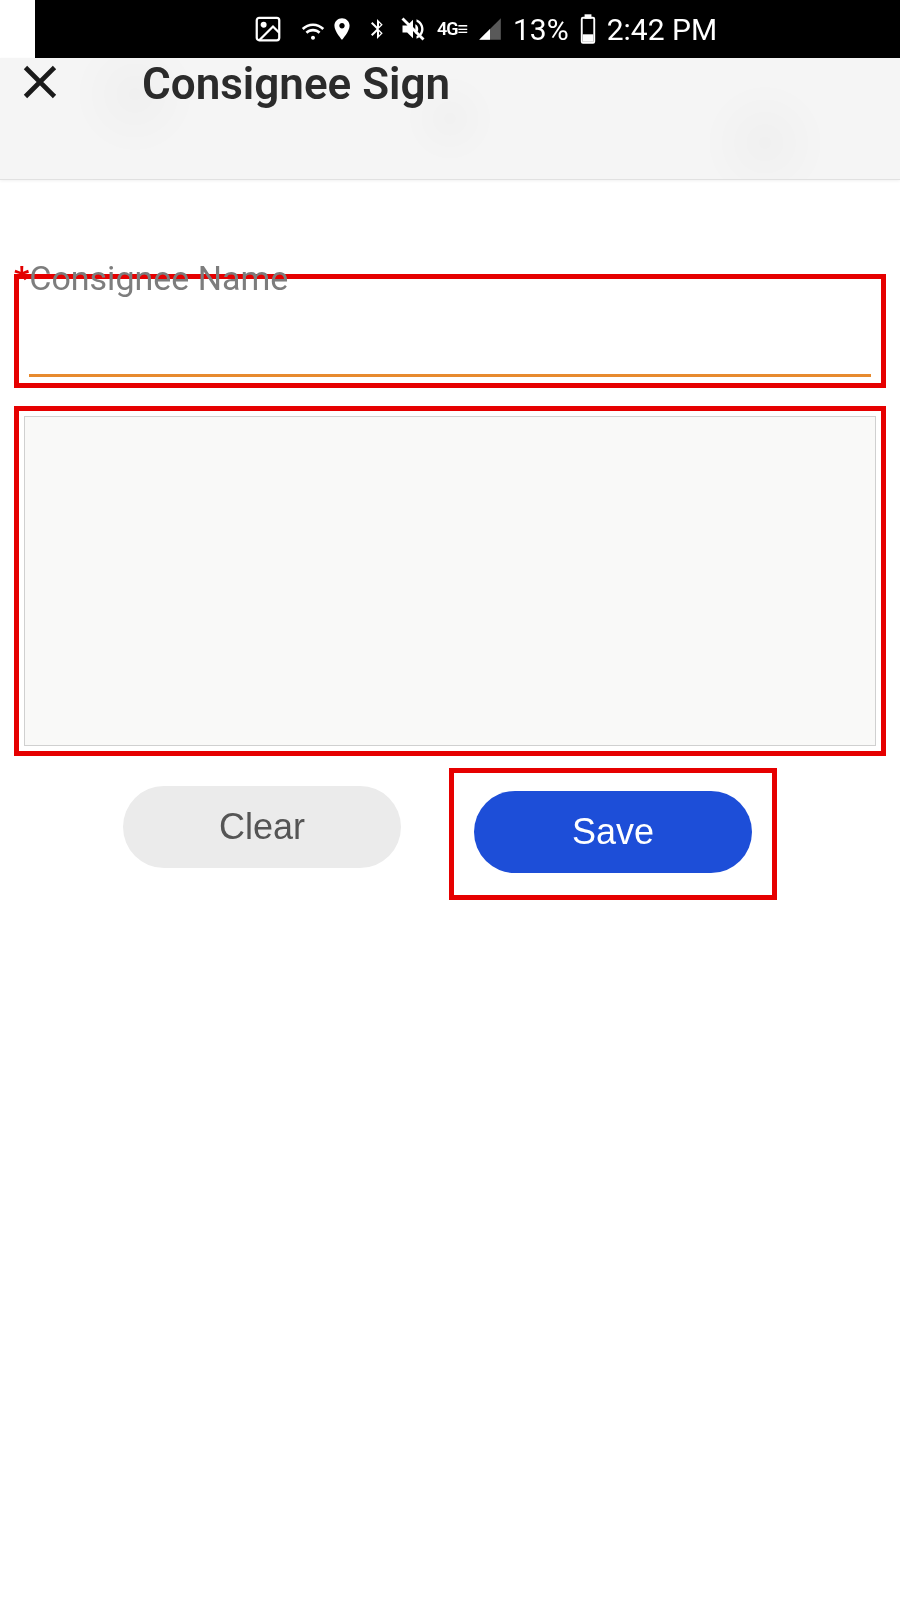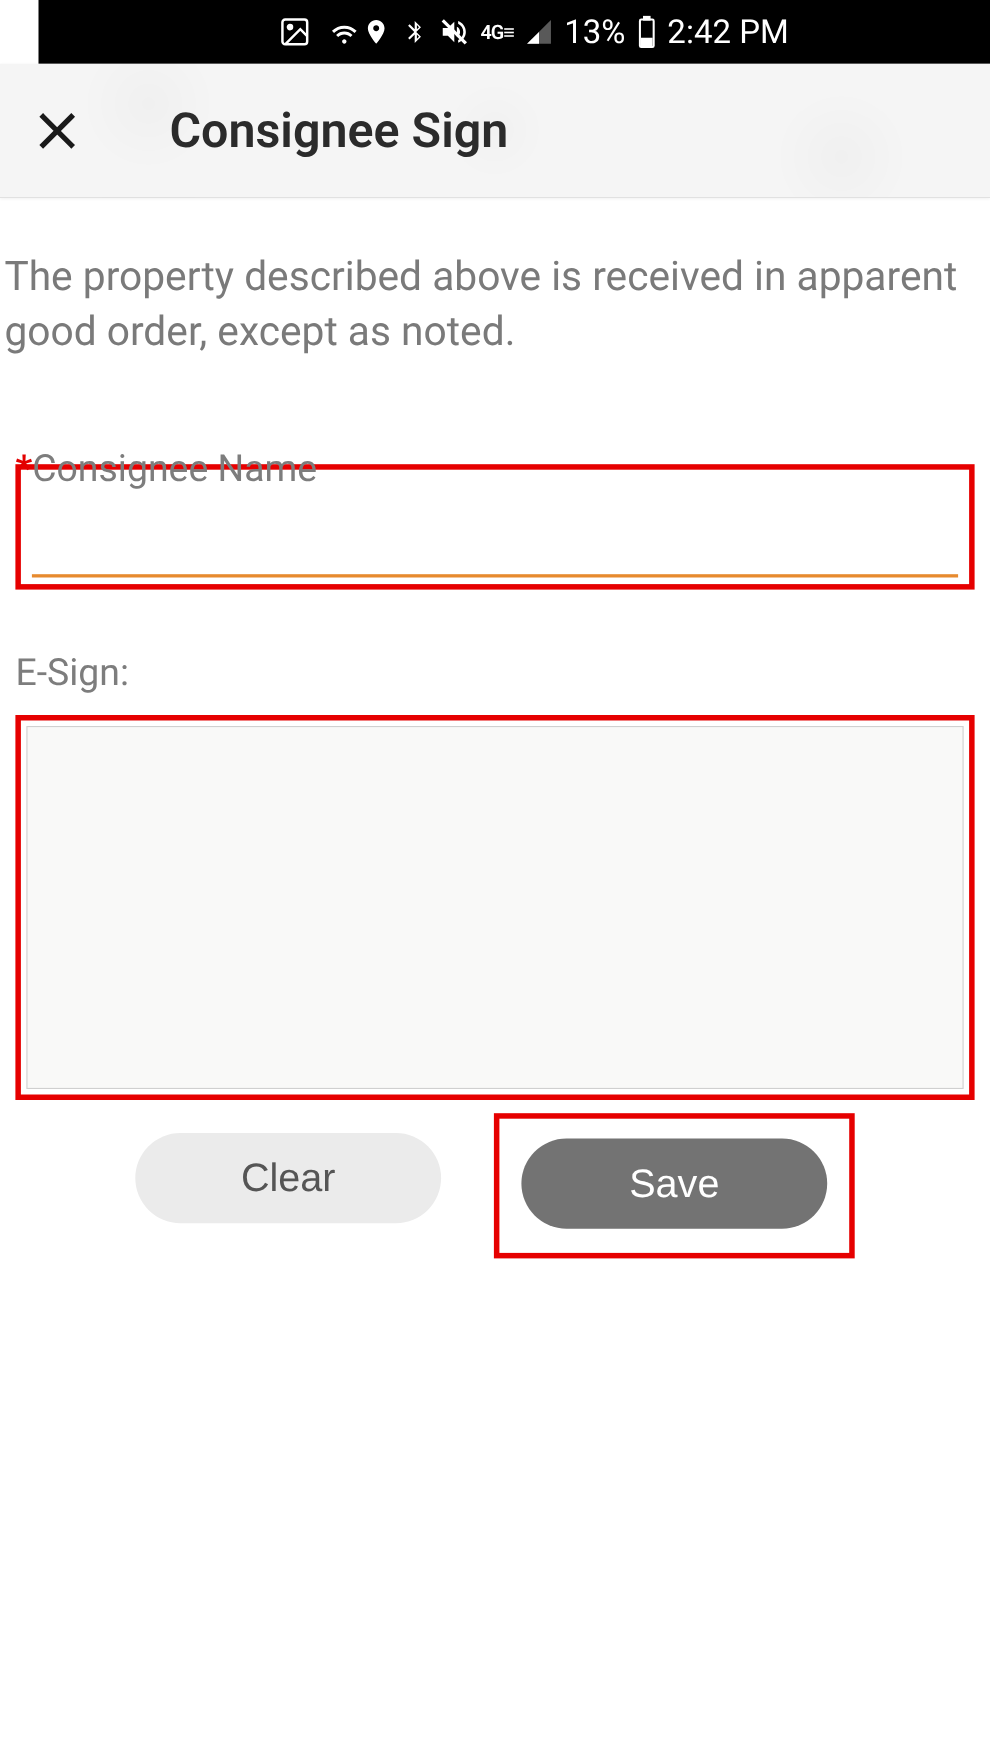--- a/index.html
+++ b/index.html
@@ -47,22 +47,21 @@
     }
     .app-header {
       width: 100%;
       height: 122px;
       background: #f5f5f5;
       background-image:
         radial-gradient(circle at 15% 30%, rgba(0,0,0,0.02) 0%, transparent 8%),
         radial-gradient(circle at 85% 70%, rgba(0,0,0,0.02) 0%, transparent 8%),
         radial-gradient(circle at 50% 50%, rgba(0,0,0,0.015) 0%, transparent 10%);
       display: flex;
-      align-items: center;
-      padding: 0 28px;
+      padding: 0 16px;
       border-bottom: 1px solid rgba(0,0,0,0.08);
       box-shadow: 0 1px 3px rgba(0,0,0,0.06);
     }
     .close-btn {
       width: 48px;
       height: 48px;
       display: flex;
       align-items: center;
       justify-content: center;
       cursor: pointer;
@@ -152,21 +151,21 @@
     .btn-clear {
       background: #ebebeb;
       color: #555;
       margin-top: 18px;
     }
     .highlight-box-save {
       border: 5px solid #e60000;
       padding: 18px 20px 22px 20px;
     }
     .btn-save {
-      background: #737373;
+      background: #1d4ed8;
       color: #ffffff;
     }
   </style>
 </head>
 <body>
 
 <div class="status-bar">
   <div class="status-left">
     <span class="status-icon">
       <svg width="30" height="30" viewBox="0 0 24 24" fill="none" stroke="#ffffff" stroke-width="1.8">
@@ -220,32 +219,30 @@
 <div class="app-header">
   <div class="close-btn">
     <svg width="44" height="44" viewBox="0 0 24 24">
       <path d="M5 5 L19 19 M19 5 L5 19" stroke="#1a1a1a" stroke-width="2.6" stroke-linecap="square"></path>
     </svg>
   </div>
   <div class="header-title">Consignee Sign</div>
 </div>
 
 <div class="content">
-  <div class="description">The property described above is received in apparent good order, except as noted.</div>
 
   <div class="form-section">
 
     <div class="field-label">
       <span class="required-star">*</span><span>Consignee Name</span>
     </div>
     <div class="highlight-box-input">
       <input type="text" class="text-input" value="" style="">
     </div>
 
-    <div class="esign-label">E-Sign:</div>
     <div class="highlight-box-canvas">
       <div class="signature-canvas"></div>
     </div>
 
     <div class="button-row">
       <button class="btn btn-clear">
         <span>Clear</span>
       </button>
       <div class="highlight-box-save">
         <button class="btn btn-save">

